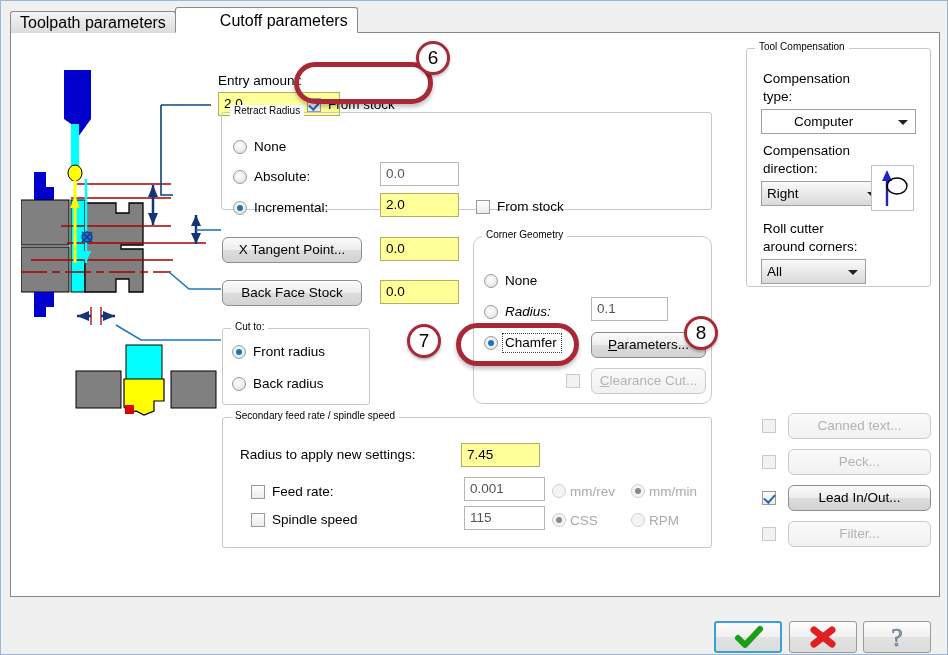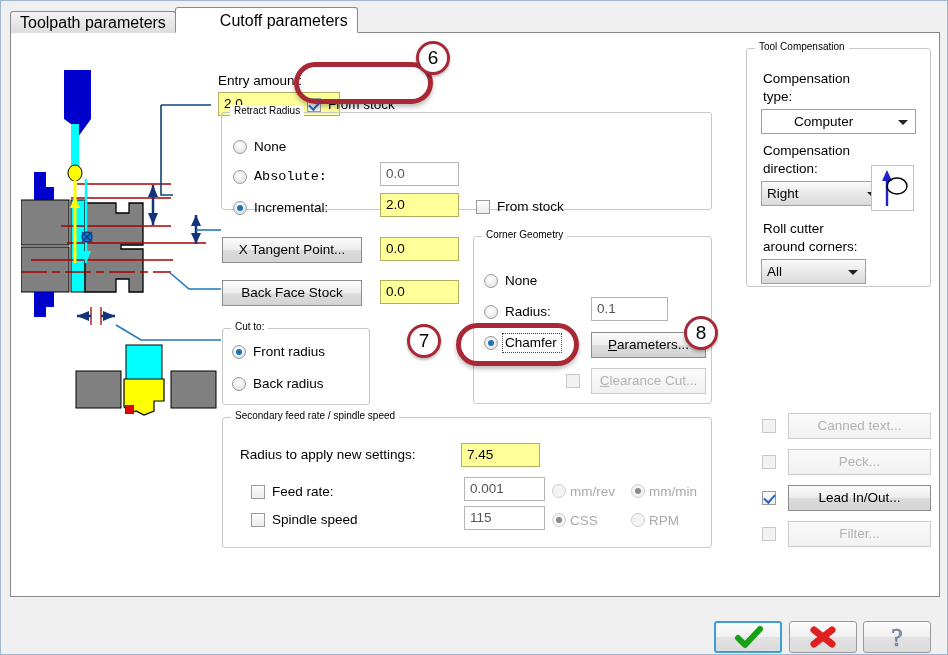--- a/index.html
+++ b/index.html
@@ -128,21 +128,21 @@
     width: 5px; height: 9px;
     border: solid #2266bb;
     border-width: 0 2px 2px 0;
     transform: rotate(42deg);
   }
   
   .btn {
     position: absolute;
     box-sizing: border-box;
     border: 1px solid #8d8d8d;
-    border-radius: 0;
+    border-radius: 6px;
     background: linear-gradient(#fbfbfb 0%, #ededed 48%, #dcdcdc 52%, #d3d3d3 100%);
     font-size: 13.5px;
     color: #000;
     text-align: center;
     height: 26px;
     line-height: 24px;
     white-space: nowrap;
   }
   .btn.disabled { color: #b3b3b3; border-color: #cbcbcb;
     background: linear-gradient(#fafafa,#f1f1f1); }
@@ -306,21 +306,21 @@
     <div class="lbl" style="left:317px; top:64px;">From stock</div>
 
     <div class="group" style="left:210px; top:79px; width:491px; height:98px;">
       <span class="glabel">Retract Radius</span>
     </div>
 
     <div class="radio" style="left:222px; top:107px;"></div>
     <div class="lbl" style="left:243px; top:106px;">None</div>
 
     <div class="radio" style="left:222px; top:137px;"></div>
-    <div class="lbl" style="left:243px; top:136px;font-family:Liberation Mono, monospace;">Absolute:</div>
+    <div class="lbl" style="left:243px; top:136px;">Absolute:</div>
     <div class="field" style="left:369px; top:129px; width:79px;">0.0</div>
 
     <div class="radio on" style="left:222px; top:168px;"></div>
     <div class="lbl" style="left:243px; top:167px;">Incremental:</div>
     <div class="field yellow" style="left:369px; top:160px; width:79px;">2.0</div>
 
     <div class="cbox" style="left:465px; top:167px;"></div>
     <div class="lbl" style="left:486px; top:166px;">From stock</div>
 
     <div class="btn" style="left:211px; top:204px; width:140px;">X Tangent Point...</div>
@@ -330,29 +330,29 @@
     <div class="field yellow" style="left:369px; top:247px; width:79px;">0.0</div>
 
     <div class="group" style="left:211px; top:295px; width:148px; height:77px;">
       <span class="glabel">Cut to:</span>
     </div>
     <div class="radio on" style="left:221px; top:312px;"></div>
     <div class="lbl" style="left:242px; top:311px;">Front radius</div>
     <div class="radio" style="left:221px; top:344px;"></div>
     <div class="lbl" style="left:242px; top:343px;">Back radius</div>
 
-    <div class="group" style="left:462px; top:203px; width:239px; height:168px;">
+    <div class="group" style="left:462px; top:203px; width:239px; height:168px;border-radius:10px;">
       <span class="glabel">Corner Geometry</span>
     </div>
 
     <div class="radio" style="left:473px; top:241px;"></div>
     <div class="lbl" style="left:494px; top:240px;">None</div>
 
     <div class="radio" style="left:473px; top:272px;"></div>
-    <div class="lbl" style="left:494px; top:271px;">Radius:</div>
+    <div class="lbl" style="left:494px; top:271px;font-style:italic;">Radius:</div>
     <div class="field" style="left:580px; top:264px; width:77px;">0.1</div>
 
     <div class="radio on" style="left:473px; top:303px;"></div>
     <div class="focusrect" style="left:491px; top:300px; width:60px; height:20px;"></div>
     <div class="lbl" style="left:494px; top:302px;">Chamfer</div>
 
     <div class="btn" style="left:580px; top:299px; width:115px;">
       <u>P</u><span>arameters...</span>
     </div>
 

